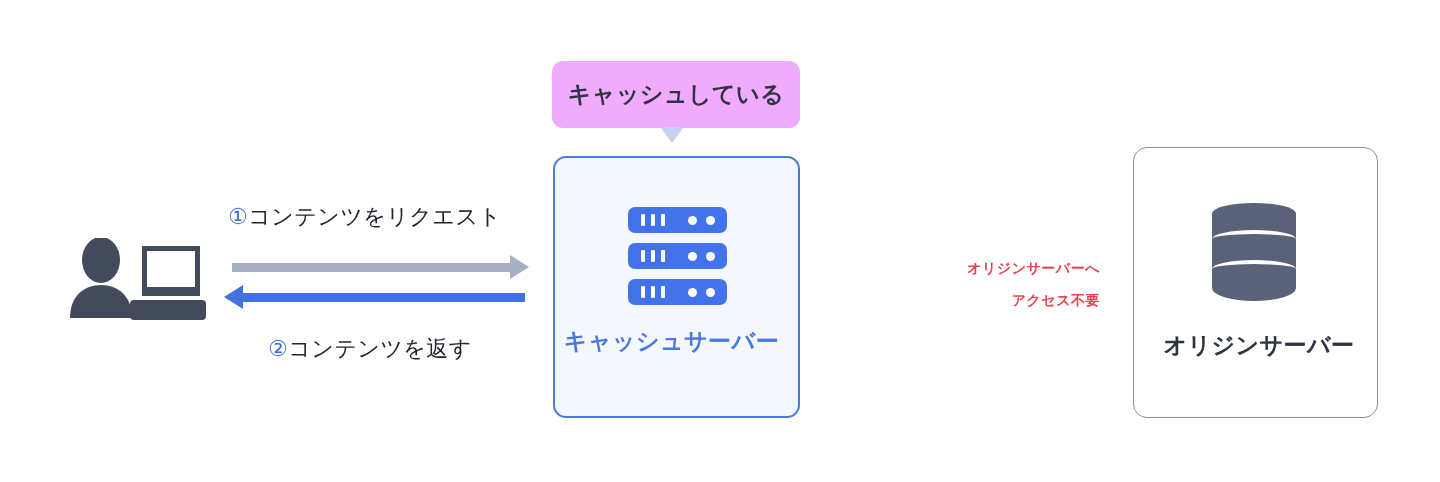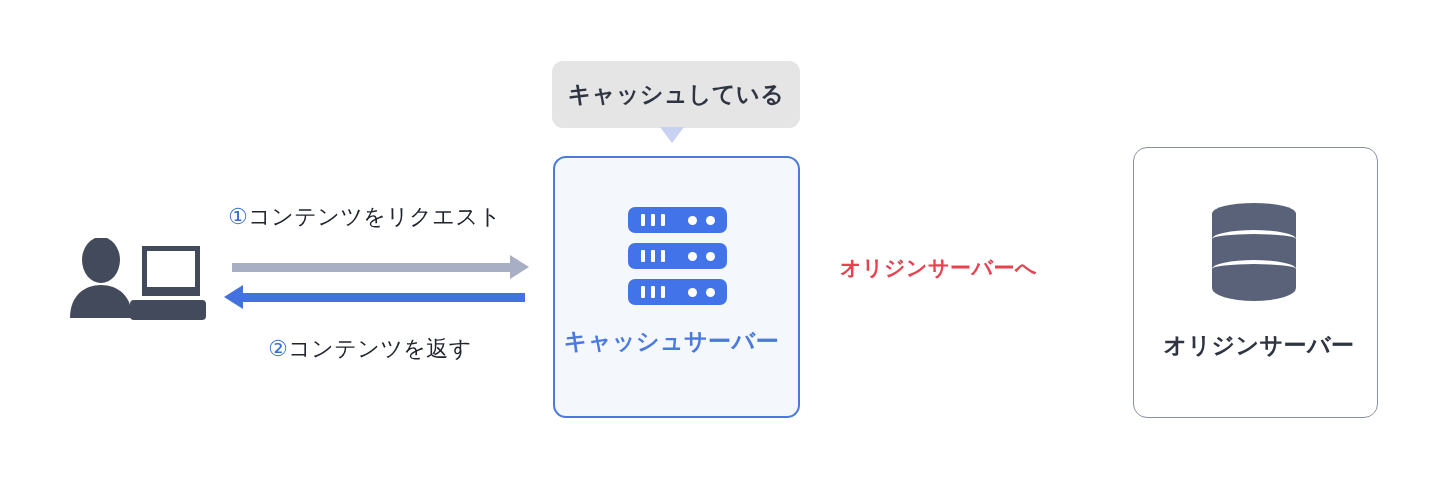--- a/index.html
+++ b/index.html
@@ -20,21 +20,21 @@
     background: #ffffff;
   }
 
   
   #cache-callout {
     position: absolute;
     left: 552px;
     top: 61px;
     width: 248px;
     height: 67px;
-    background: #e5e5e5;
+    background: #f0abfc;
     border-radius: 11px;
     display: flex;
     align-items: center;
     justify-content: center;
   }
   #cache-callout .callout-text {
     font-size: 23px;
     font-weight: 700;
     color: #2e3442;
     letter-spacing: 0.5px;
@@ -179,23 +179,23 @@
     font-weight: 700;
     letter-spacing: 0.5px;
   }
 
   
   #no-access-note {
     position: absolute;
     left: 840px;
     top: 252px;
     width: 260px;
-    text-align: left;
+    text-align: right;
     color: #e8414f;
-    font-size: 21px;
+    font-size: 14px;
     font-weight: 700;
     line-height: 32px;
     letter-spacing: 0.5px;
   }
   #no-access-note span { display: block; }
 
   
   #user-icon {
     position: absolute;
     left: 68px;
@@ -300,20 +300,21 @@
   <div id="origin-db">
     <span class="db-body"></span>
     <span class="db-top"></span>
     <span class="db-ring ring1"></span>
     <span class="db-ring ring2"></span>
   </div>
   <div id="origin-label">オリジンサーバー</div>
 
   <div id="no-access-note">
     <span>オリジンサーバーへ</span>
+    <span>アクセス不要</span>
   </div>
 
   <div id="user-icon">
     <svg width="140" height="84" viewBox="0 0 140 84" xmlns="http://www.w3.org/2000/svg">
       <ellipse cx="33" cy="22" rx="19" ry="23" fill="#434a5c"></ellipse>
       <path d="M2 80 C2 58 16 47 33 47 C50 47 64 58 64 80 Z" fill="#434a5c"></path>
       <rect x="62" y="62" width="76" height="20" rx="4" fill="#434a5c"></rect>
       <path d="M74 8 L132 8 L132 58 L74 58 Z" fill="#434a5c"></path>
       <rect x="79" y="13" width="48" height="36" fill="#ffffff"></rect>
     </svg>

